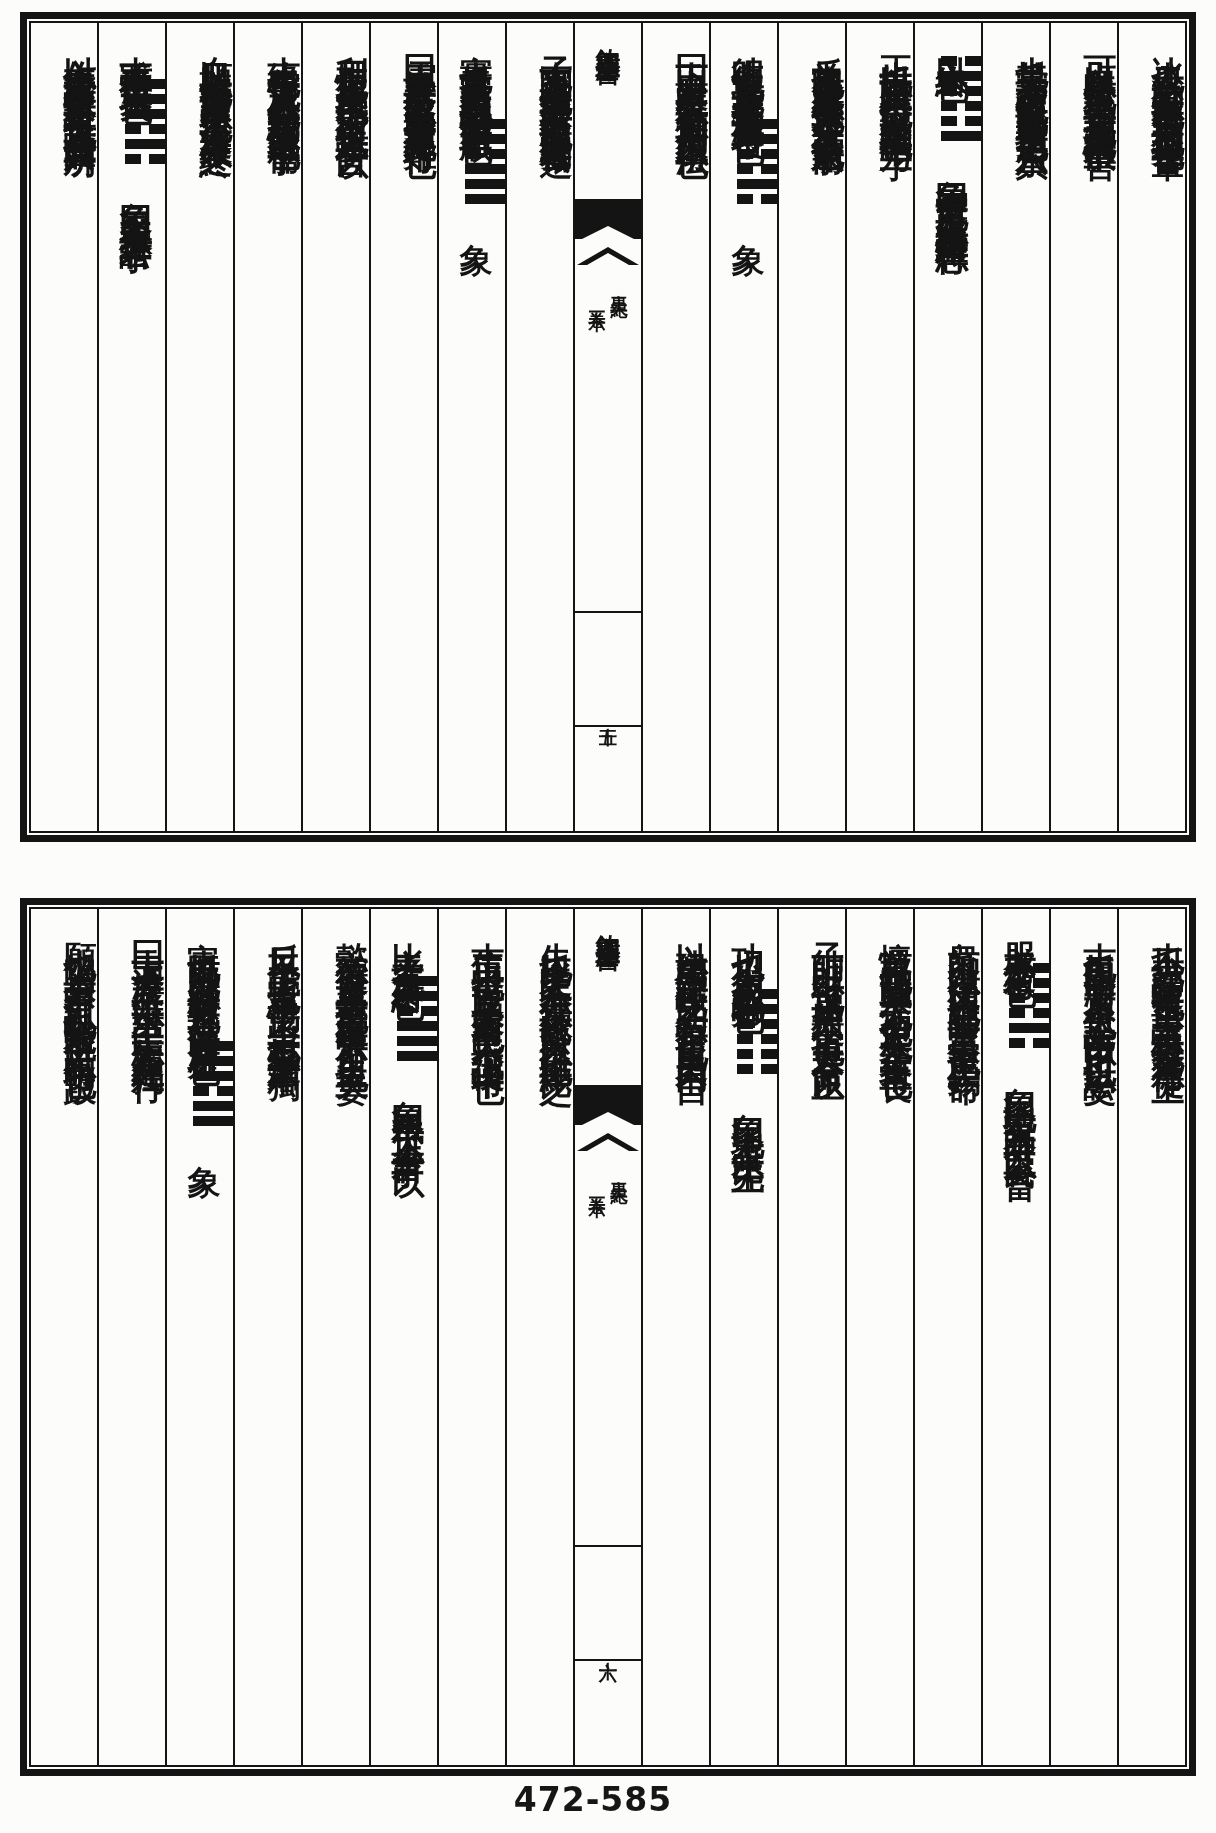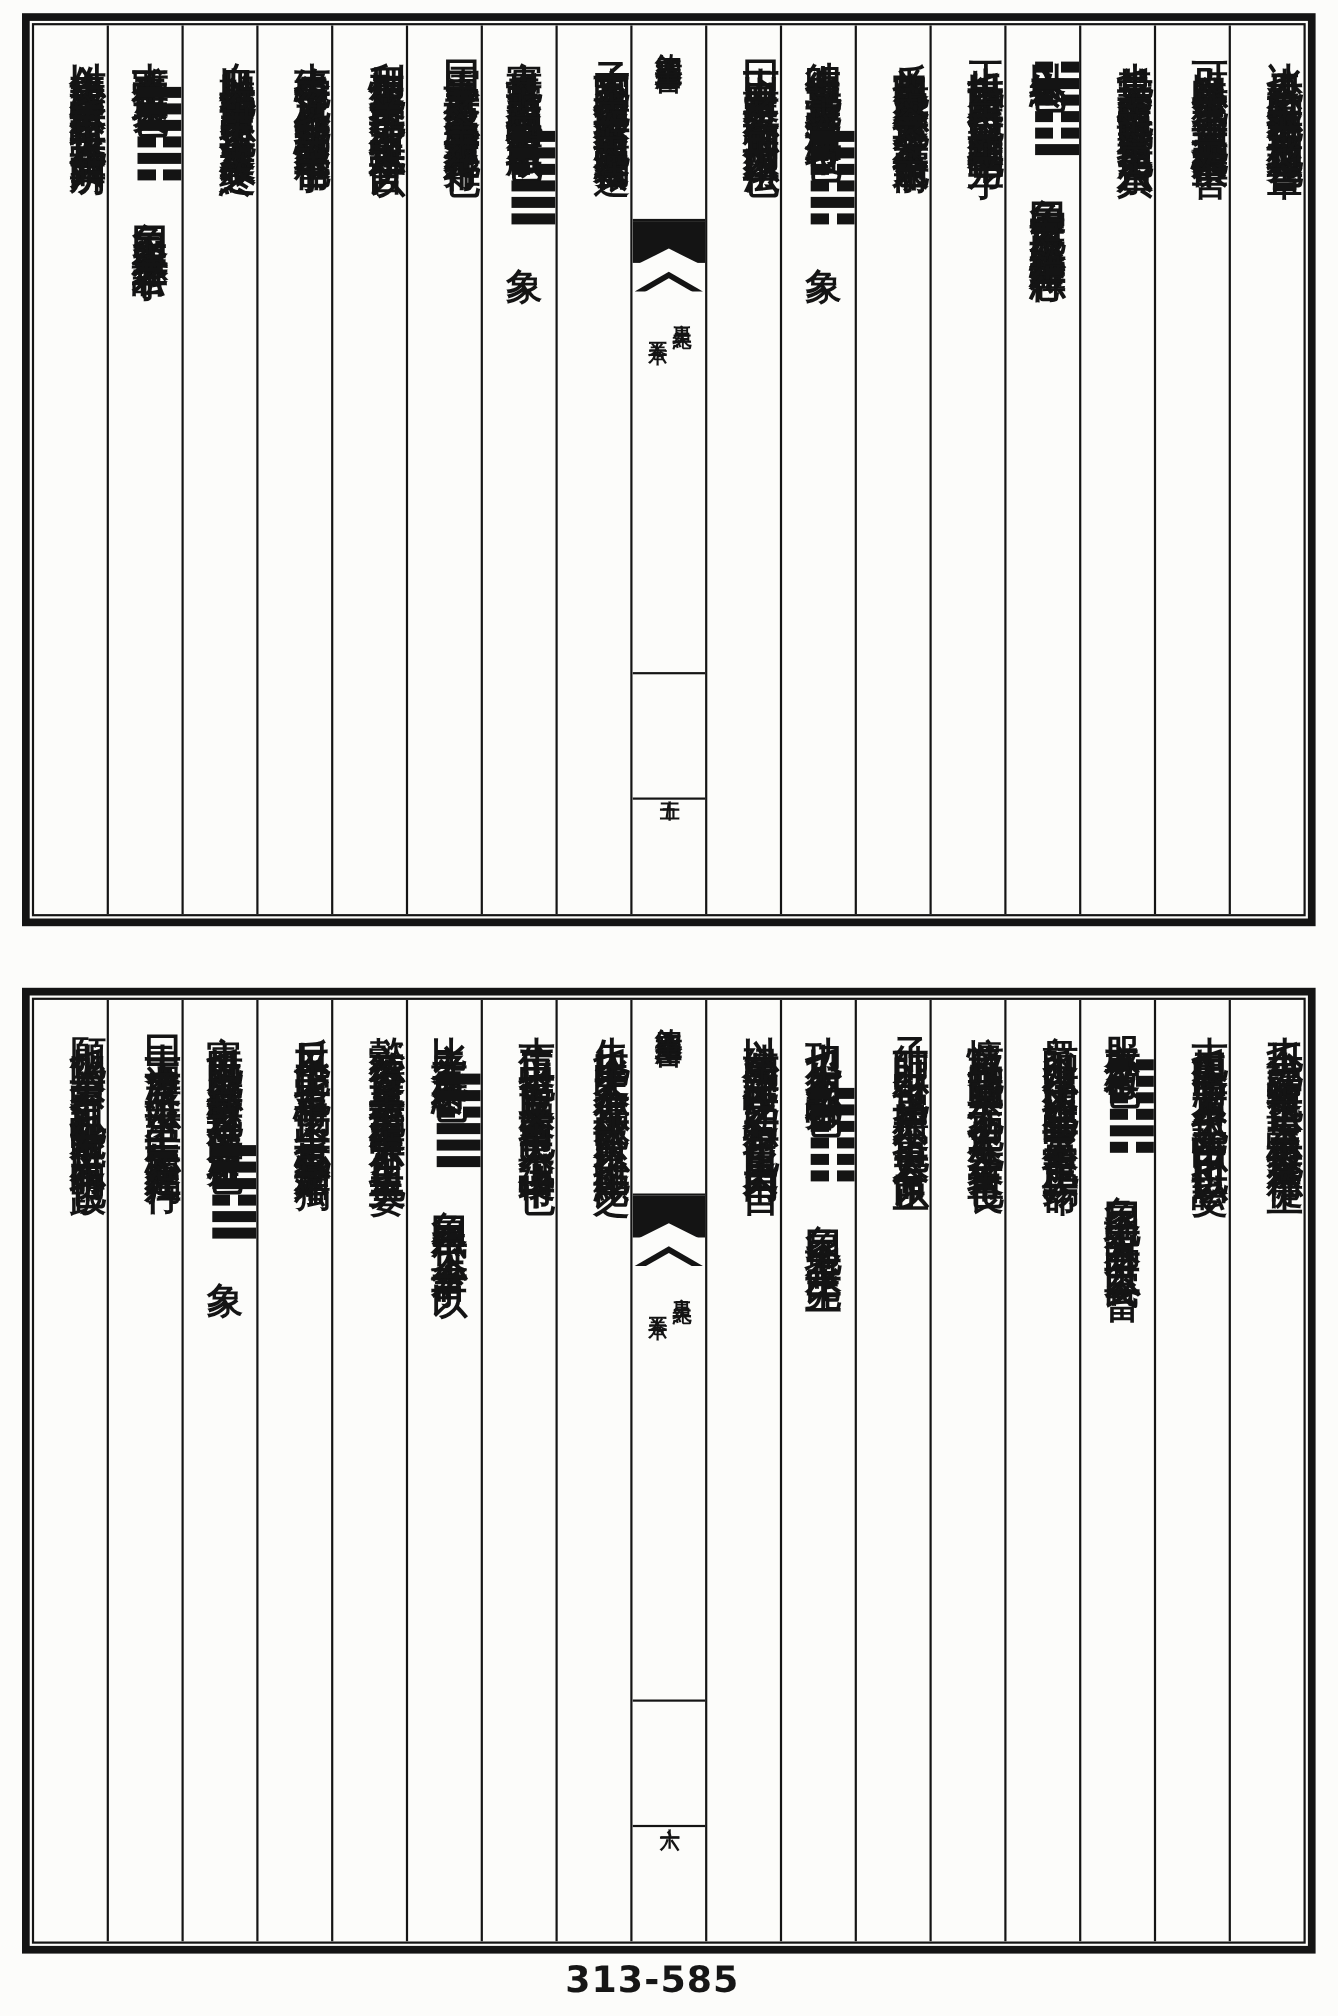--- a/index.html
+++ b/index.html
@@ -171,13 +171,13 @@
       <div class="col">吉位正中也舍逆取順失前禽也邑人不誡上使中也</div>
       <div class="col">比之无首无所終也<span class="hex"><div class="hl"></div><div class="hl"></div><div class="hl b"></div><div class="hl"></div><div class="hl"></div><div class="hl"></div></span>象曰風行天上小畜君子以</div>
       <div class="col">懿文德復自道其義吉也牽復在中亦不自失也夫妻</div>
       <div class="col">反目不能正室也有孚惕出上合志也有孚攣如不獨</div>
       <div class="col">富也既雨既處德積載也君子征凶有所疑也<span class="hex"><div class="hl"></div><div class="hl"></div><div class="hl"></div><div class="hl b"></div><div class="hl"></div><div class="hl"></div></span>象</div>
       <div class="col">曰上天下澤履君子以辨上下定民志素履之往獨行</div>
       <div class="col">願也幽人貞吉中不自亂也眇能視不足以有明也跛</div>
     </div>
 </section>
 
-<div class="footer-number">313-585</div>
+<div class="footer-number">472-585</div>
 
 </body></html>

